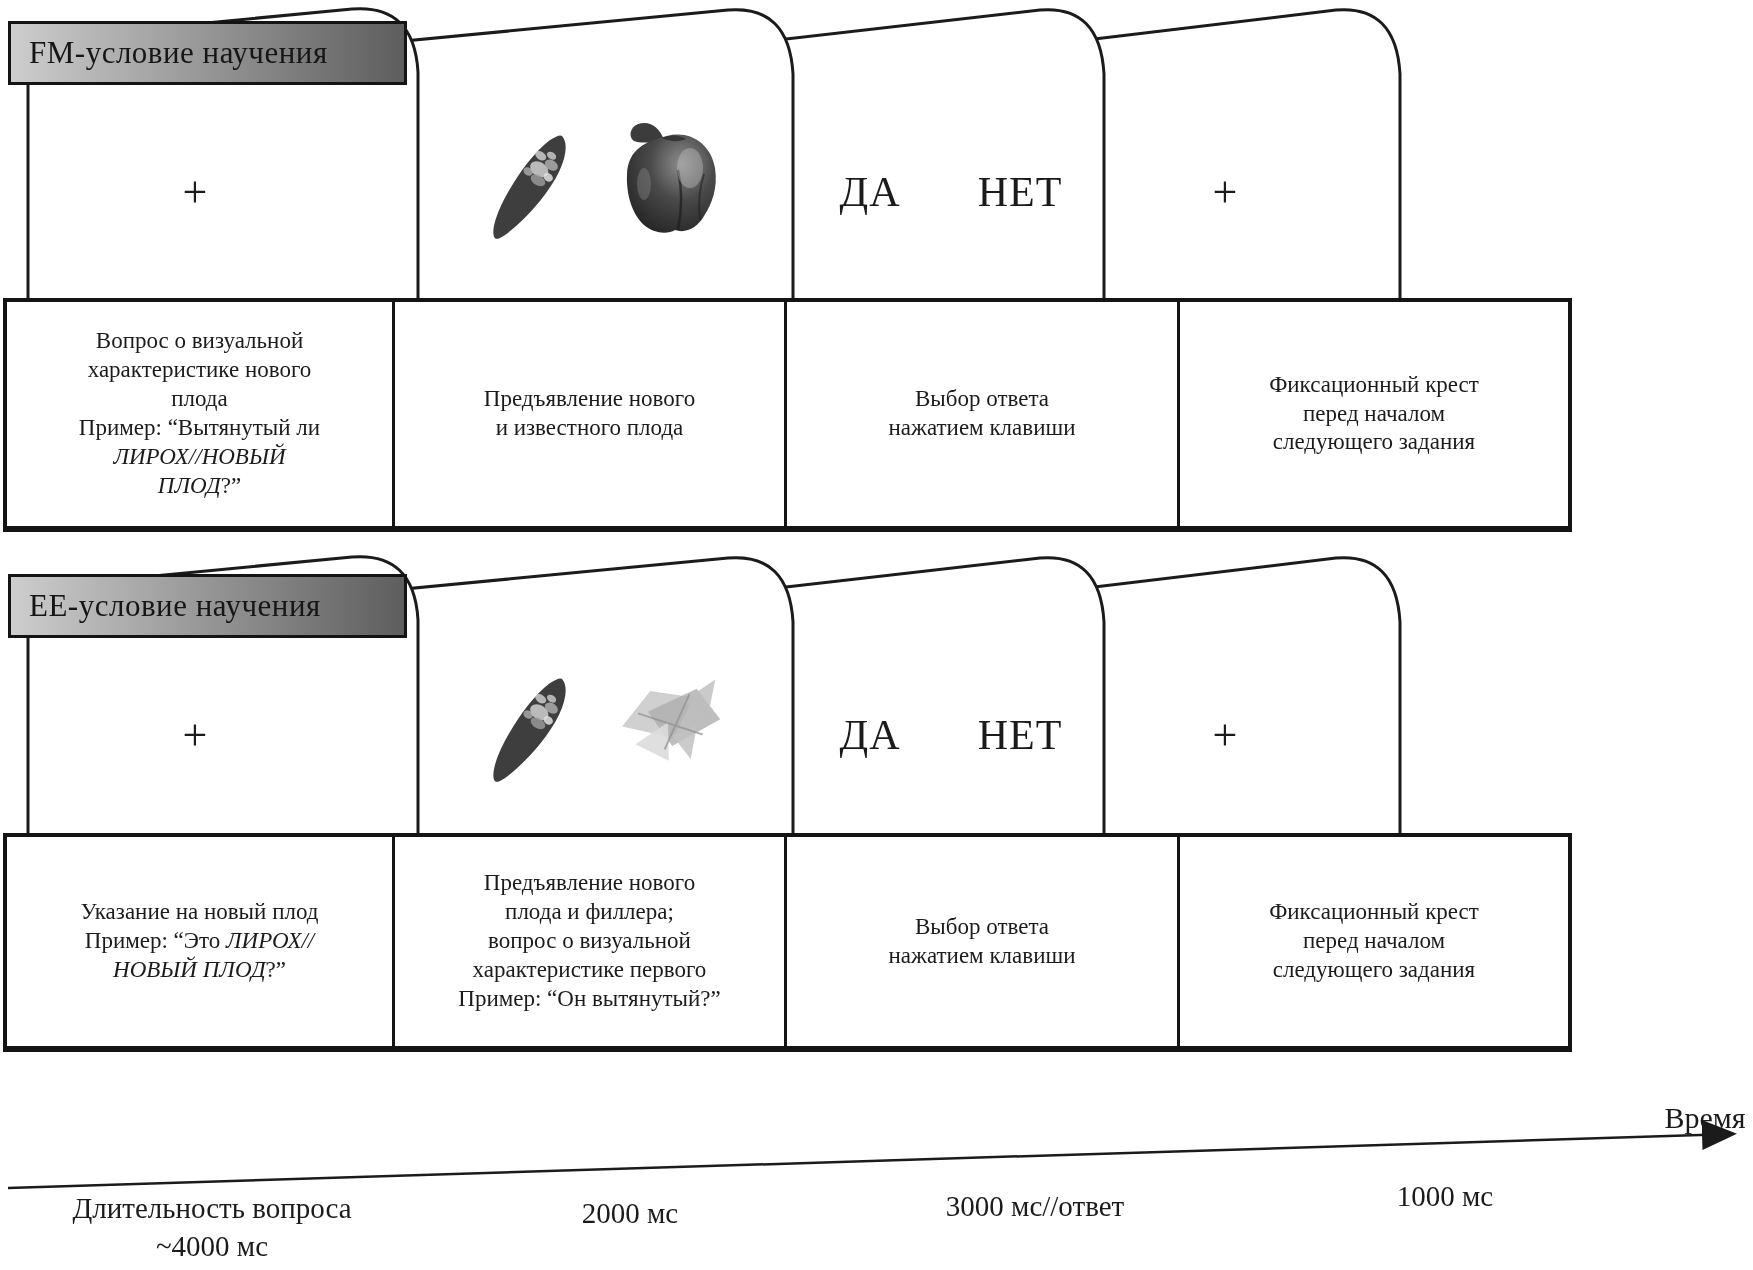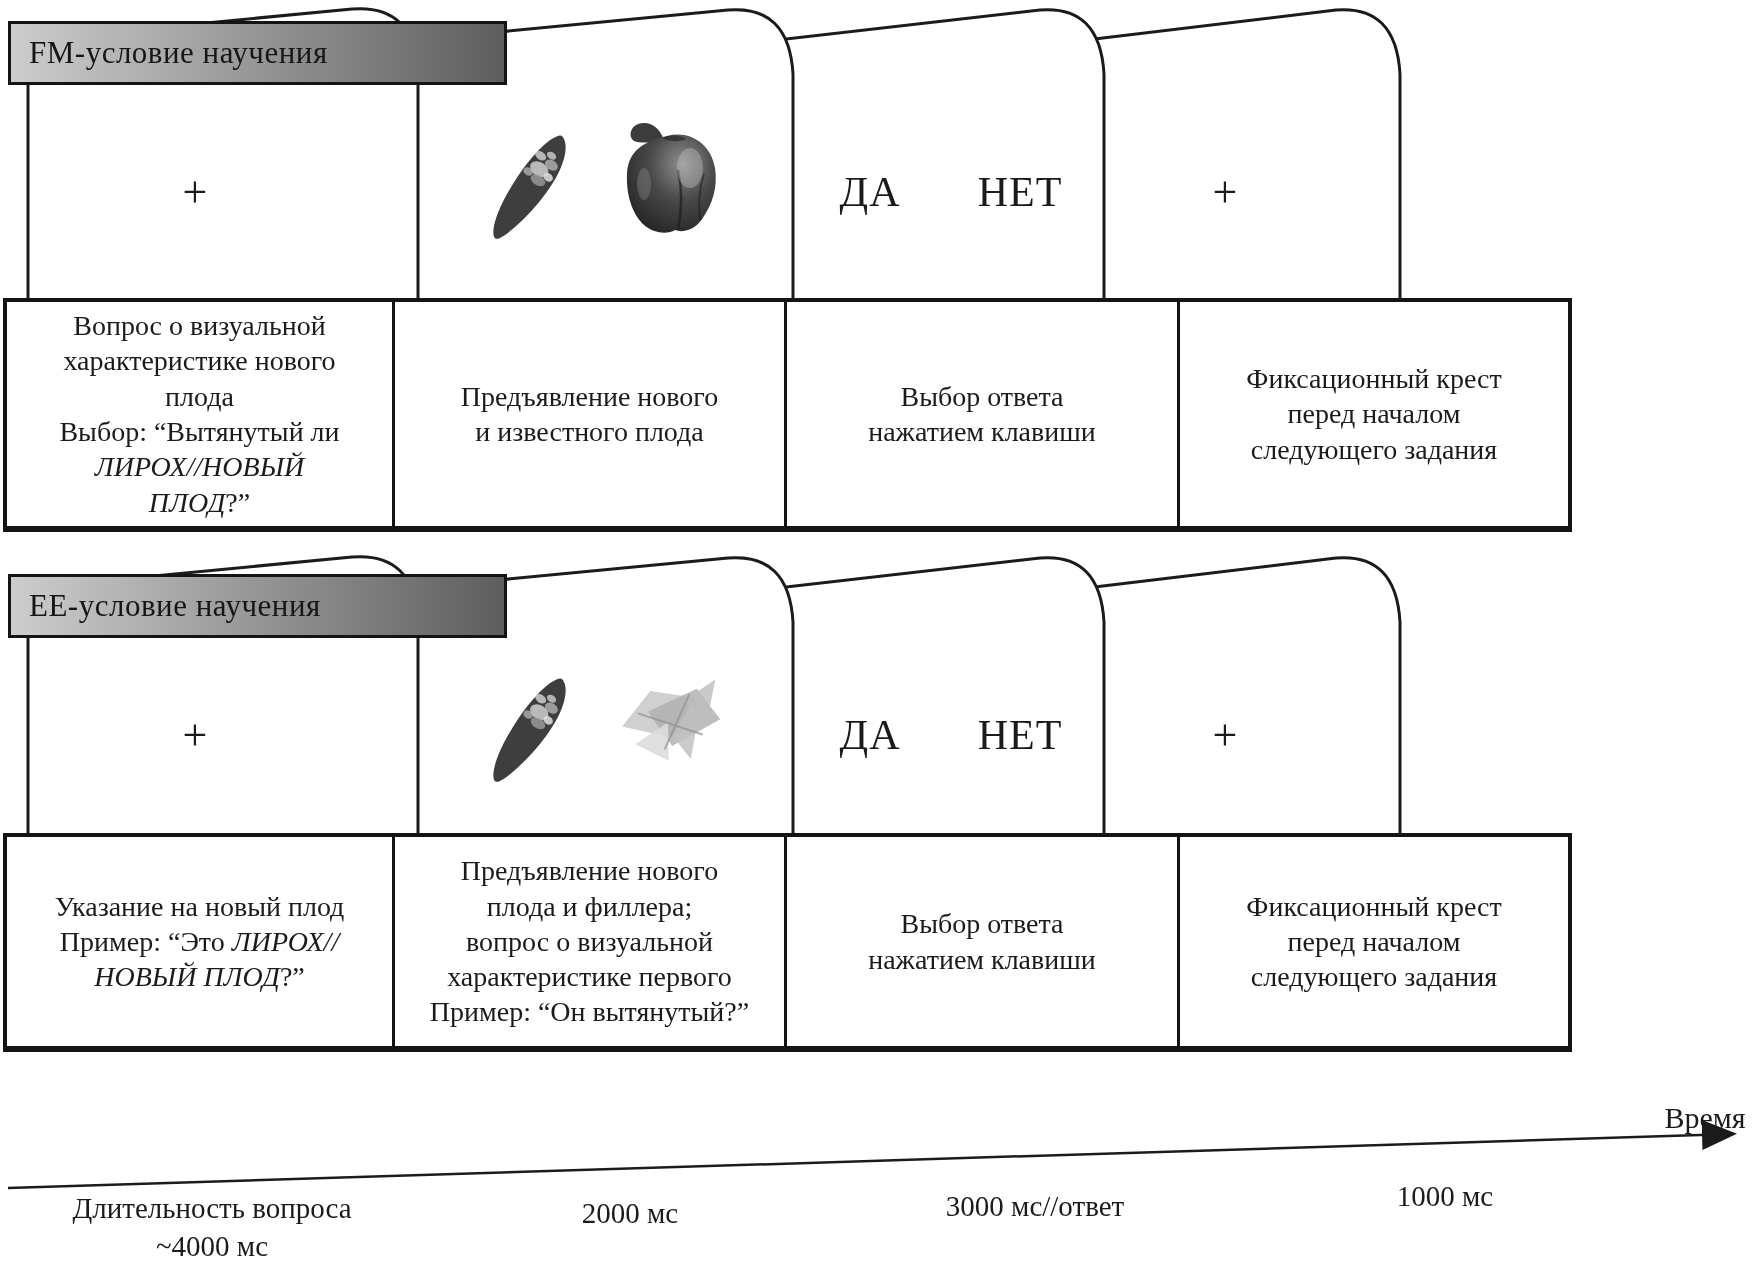--- a/index.html
+++ b/index.html
@@ -4,36 +4,36 @@
 <style>
   html,body{margin:0;padding:0;background:#ffffff;}
   .stage{
     position:relative;width:1753px;height:1270px;background:#fff;overflow:hidden;
     font-family:"Liberation Serif","DejaVu Serif",serif;color:#1b1b1b;
   }
   .abs{position:absolute;}
   svg{display:block;}
   
   .cond-header{
-    position:absolute;left:8px;width:499px;height:64px;box-sizing:border-box;
+    position:absolute;left:8px;width:399px;height:64px;box-sizing:border-box;
     border:3px solid #141414;
     background:linear-gradient(to right,var(--hgl,#cdcdcd),var(--hgr,#5e5e5e));
     display:flex;align-items:center;padding-left:18px;
     font-size:31px;letter-spacing:.5px;color:#161616;z-index:3;
   }
   
   .desc-table{
     position:absolute;left:3px;width:1569px;box-sizing:border-box;background:#fff;
     border:4px solid #141414;border-bottom-width:6px;
     display:grid;grid-template-columns:388px 392px 393px 388px;z-index:2;
   }
   .desc-cell{
     box-sizing:border-box;border-right:3px solid #141414;
     display:flex;flex-direction:column;justify-content:center;align-items:center;
-    text-align:center;font-size:28px;line-height:1.26;padding:4px 20px;
+    text-align:center;font-size:23px;line-height:1.26;padding:4px 20px;
   }
   .desc-cell:last-child{border-right:none;}
   
   .glyph{position:absolute;transform:translate(-50%,-50%);z-index:2;white-space:nowrap;}
   .cross{font-size:44px;}
   .yesno{font-size:42px;letter-spacing:1px;text-align:center;}
   .cards{position:absolute;left:0;z-index:1;}
   .stim{position:absolute;z-index:2;}
   
   .tlabel{position:absolute;transform:translate(-50%,-50%);font-size:29px;z-index:2;white-space:nowrap;margin-top:20px;}
@@ -96,21 +96,21 @@
     <span class="glyph yesno" style="left:870px;top:192px">ДА</span>
     <span class="glyph yesno" style="left:1020px;top:192px">НЕТ</span>
 
     <span class="glyph cross" style="left:1225px;top:192px">+</span>
 
     <div class="desc-table" style="top:298px;height:234px">
       <div class="desc-cell">
           <div><span>Вопрос о визуальной</span></div>
           <div><span>характеристике нового</span></div>
           <div><span>плода</span></div>
-          <div><span>Выбор: “Вытянутый ли</span></div>
+          <div><span>Пример: “Вытянутый ли</span></div>
           <div><span style="font-style: italic;">ЛИРОХ//НОВЫЙ</span></div>
           <div><span style="font-style: italic;">ПЛОД</span><span>?”</span></div>
         </div>
       <div class="desc-cell">
           <div><span>Предъявление нового</span></div>
           <div><span>и известного плода</span></div>
         </div>
       <div class="desc-cell">
           <div><span>Выбор ответа</span></div>
           <div><span>нажатием клавиши</span></div>

